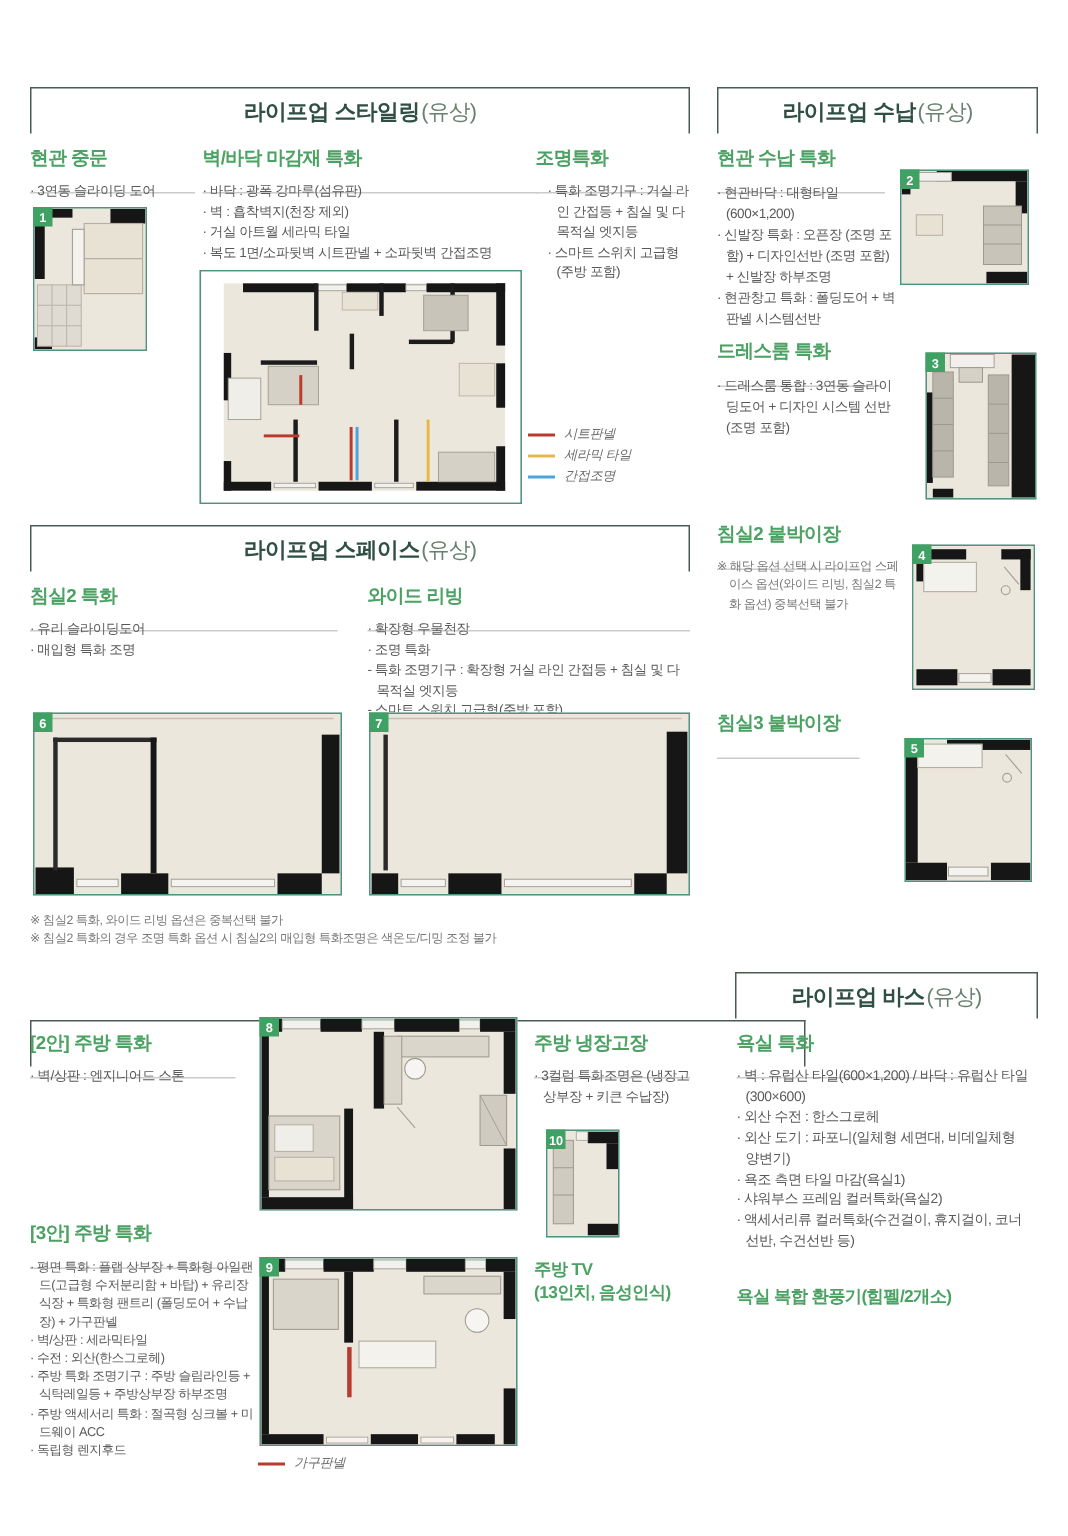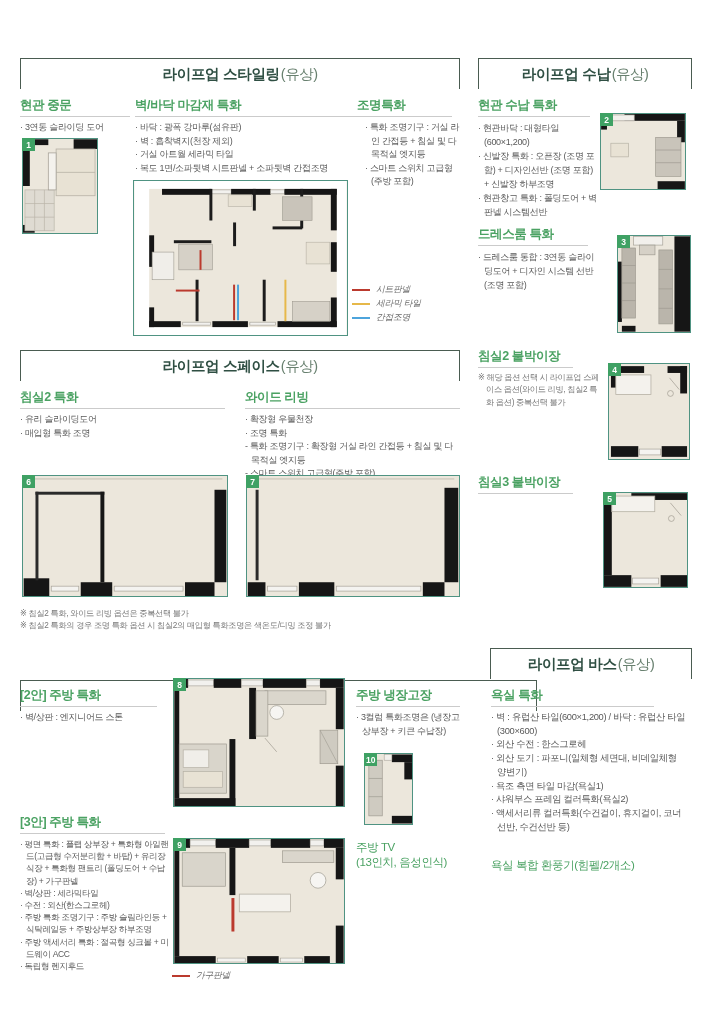--- a/index.html
+++ b/index.html
@@ -7,22 +7,22 @@
   body { font-family:"Liberation Sans","DejaVu Sans",sans-serif; }
   #canvas { position:relative; width:712px; height:1024px; background:#ffffff; overflow:hidden; }
 
   .sec-hdr { position:absolute; height:31px; border:1.5px solid #4a5c51; border-bottom:none;
              display:flex; align-items:center; justify-content:center; gap:1px;
              color:#2f4f43; font-size:14.5px; }
   .sec-hdr .t { font-weight:bold; letter-spacing:-0.3px; }
   .sec-hdr .sfx { color:#68806f; font-weight:normal; letter-spacing:-0.5px; }
 
   .subhead { position:absolute; color:#4ba263; font-weight:bold; font-size:12.5px;
-             letter-spacing:-0.4px; padding-bottom:2px; border-bottom:1px solid #cbcbcb; }
-  .greenhead { position:absolute; color:#4ba263; font-weight:normal; font-size:11.5px;
+             letter-spacing:-0.4px; padding-bottom:14px; border-bottom:1px solid #cbcbcb; }
+  .greenhead { position:absolute; color:#4ba263; font-weight:bold; font-size:11.5px;
                letter-spacing:-0.4px; line-height:15px; }
 
   .items { position:absolute; color:#595959; font-size:9px; line-height:13.5px; letter-spacing:-0.3px; }
   .items .item { padding-left:6px; text-indent:-6px; }
   .items.tight { font-size:8.5px; line-height:12.2px; }
   .items.mid { line-height:14px; }
   .items.bath { font-size:9.3px; line-height:13.7px; }
   .note { position:absolute; color:#787878; font-size:8.2px; line-height:12.3px; letter-spacing:-0.3px; }
   .note .item { padding-left:8px; text-indent:-8px; }
 

